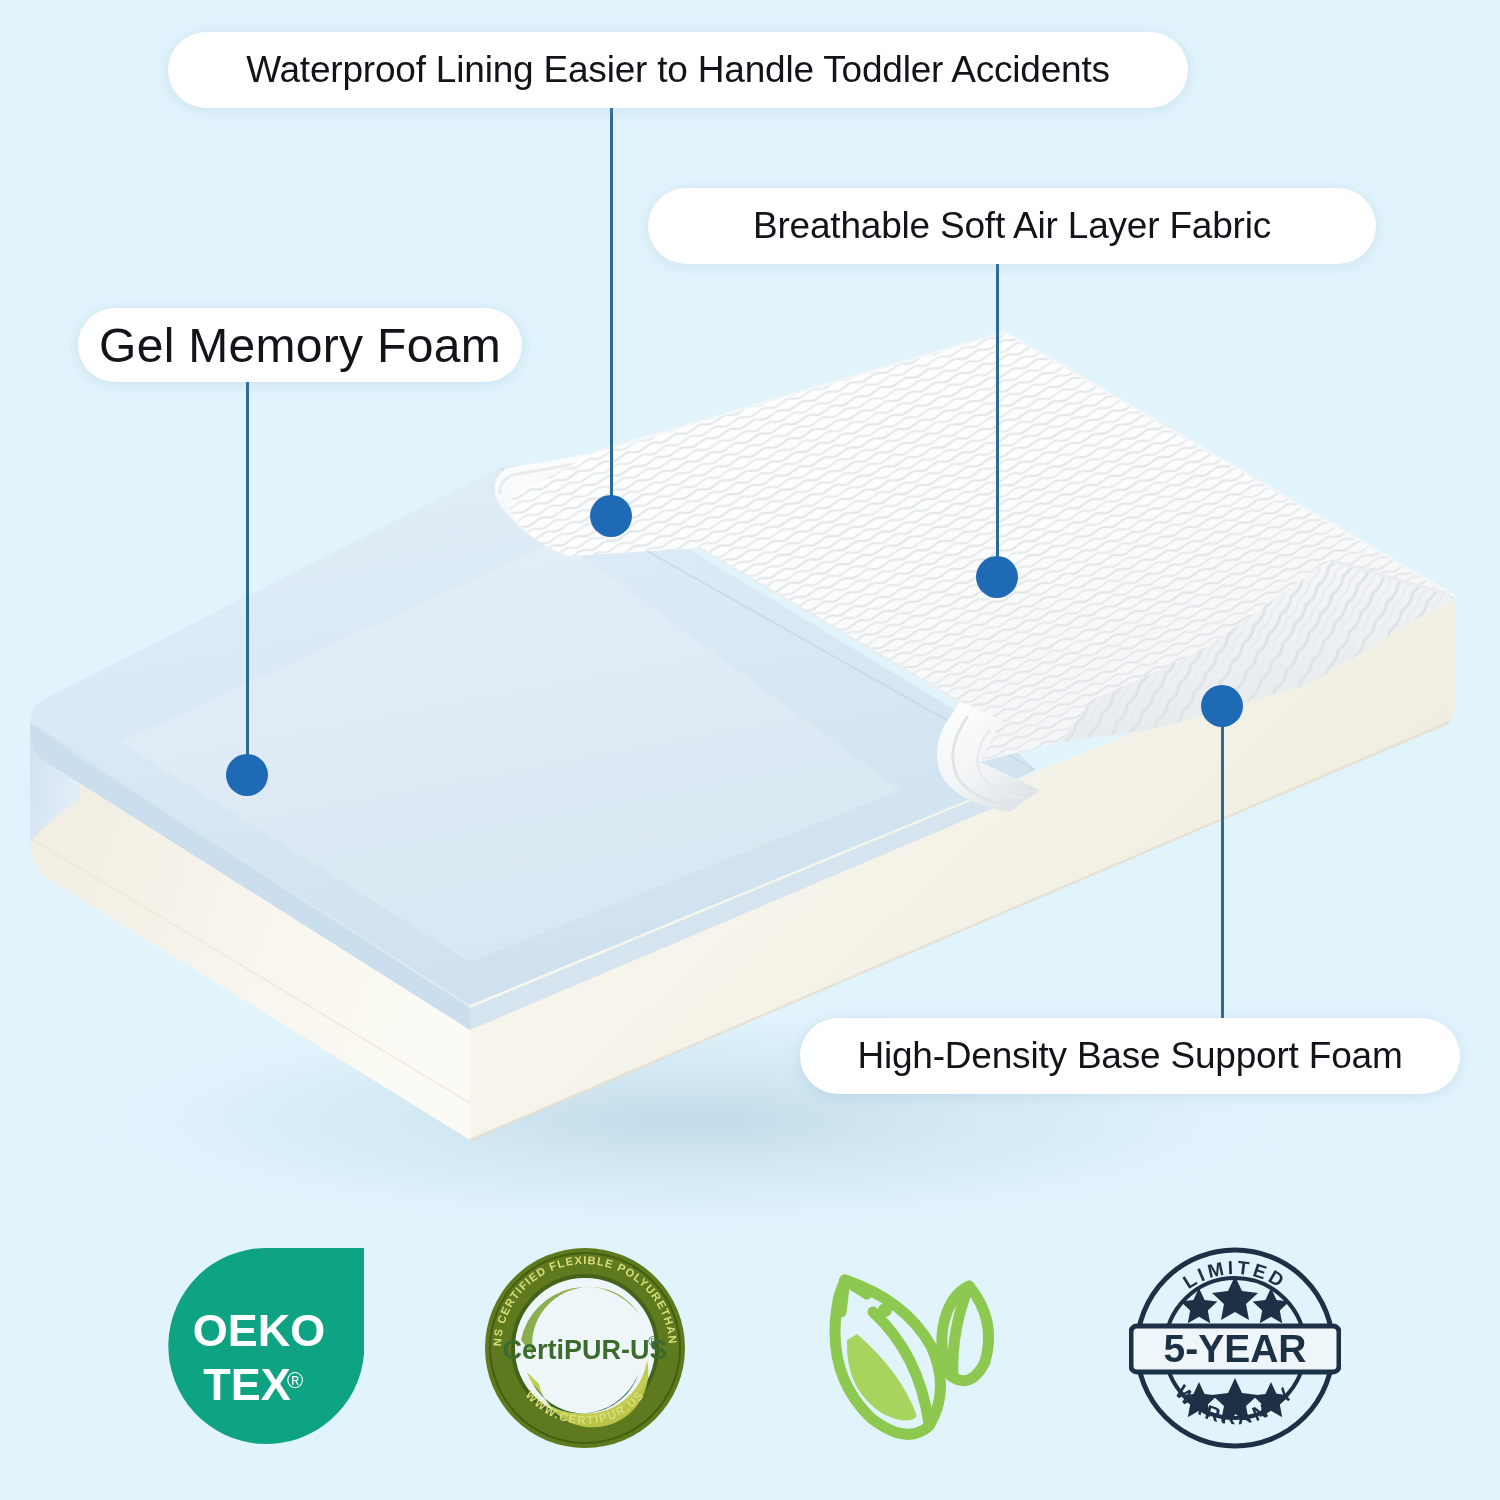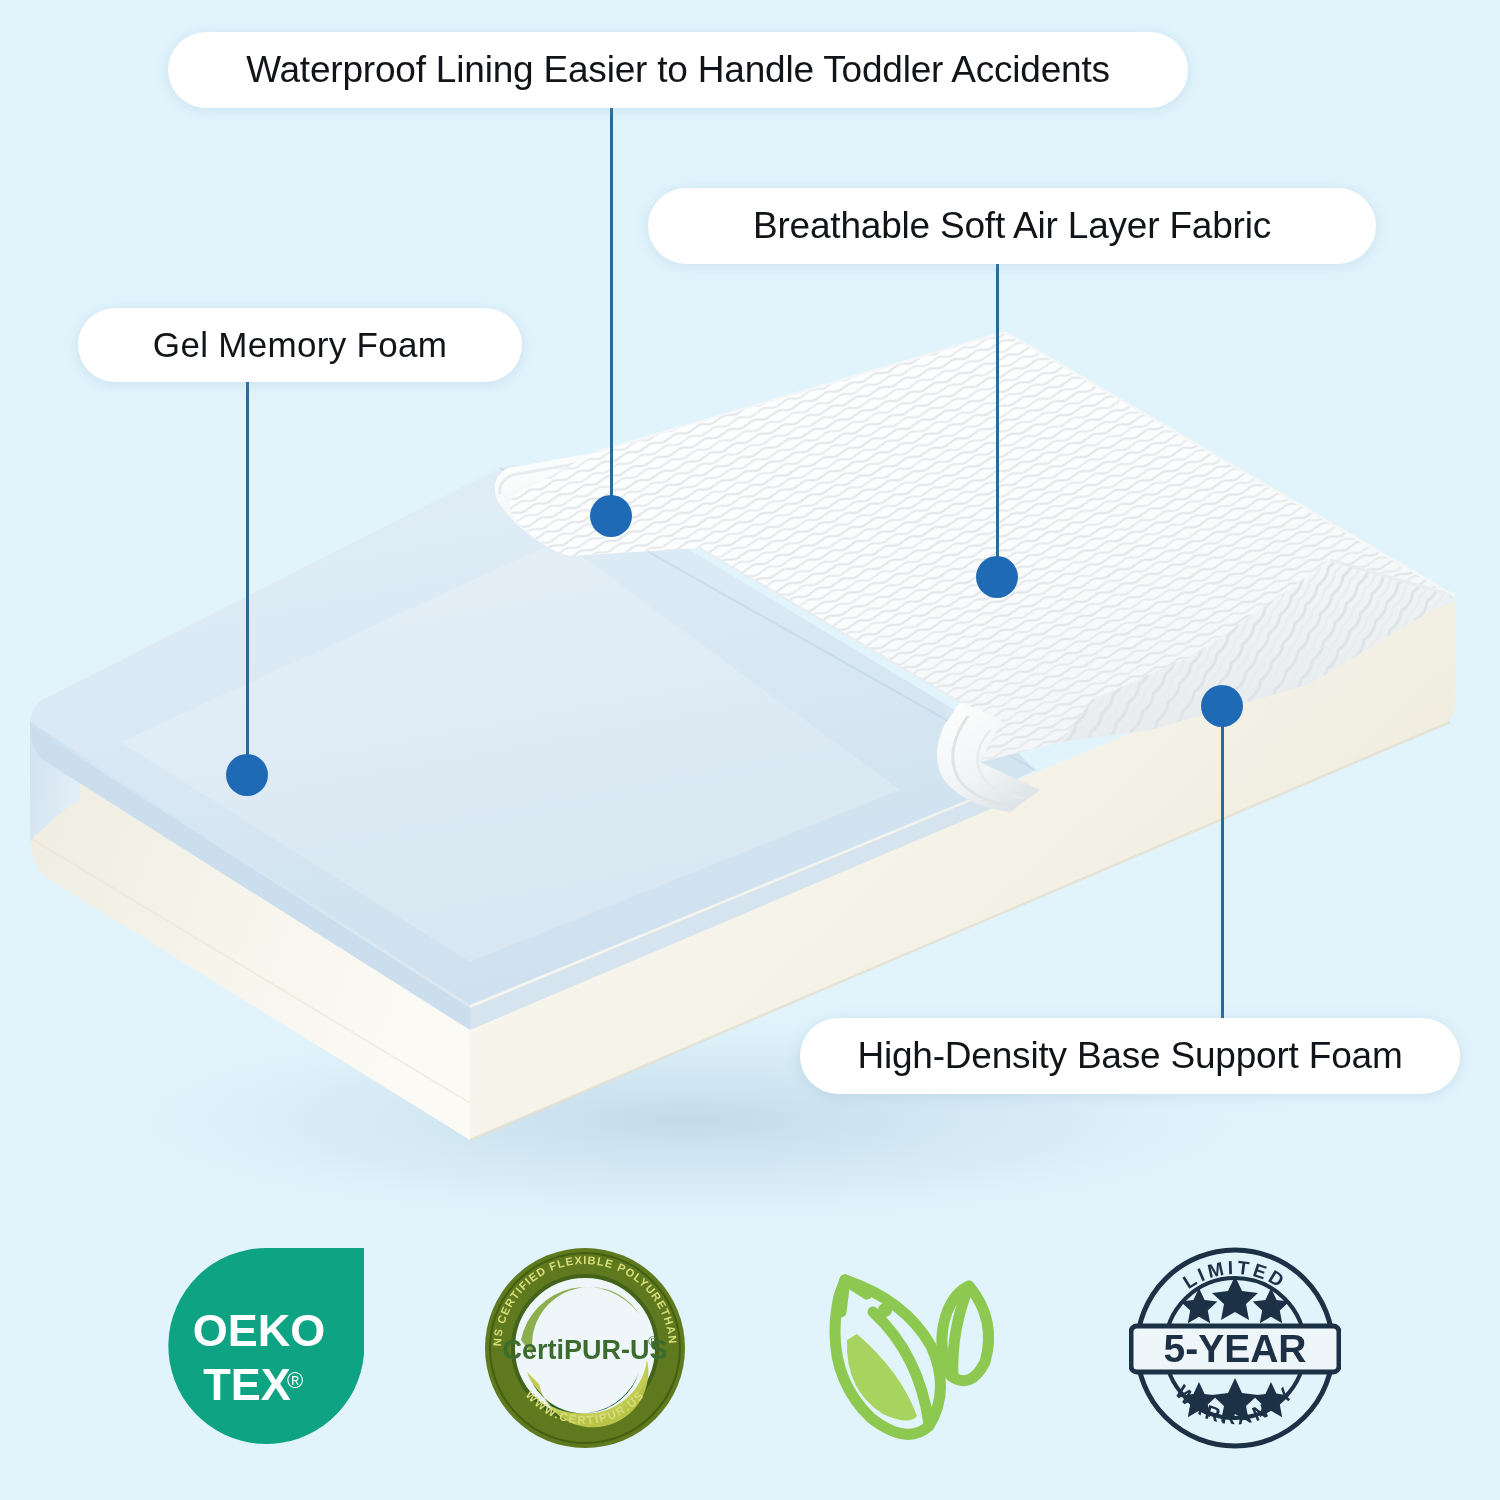--- a/index.html
+++ b/index.html
@@ -63,21 +63,21 @@
     letter-spacing: -0.2px;
   }
 
   .pill-waterproof { left: 168px;  top: 32px;   width: 1020px; height: 76px; }
   .pill-waterproof span { font-size: 37px; }
 
   .pill-breathable { left: 648px;  top: 188px;  width: 728px;  height: 76px; }
   .pill-breathable span { font-size: 37px; }
 
   .pill-gel        { left: 78px;   top: 308px;  width: 444px;  height: 74px; }
-  .pill-gel span   { font-size: 35px; letter-spacing: 0.3px; }
+  .pill-gel span   { font-size: 48px; letter-spacing: 0.3px; }
 
   .pill-base       { left: 800px;  top: 1018px; width: 660px;  height: 76px; }
   .pill-base span  { font-size: 37px; }
 
   
   #badges {
     position: absolute;
     left: 0;
     top: 1228px;
     width: 1500px;

